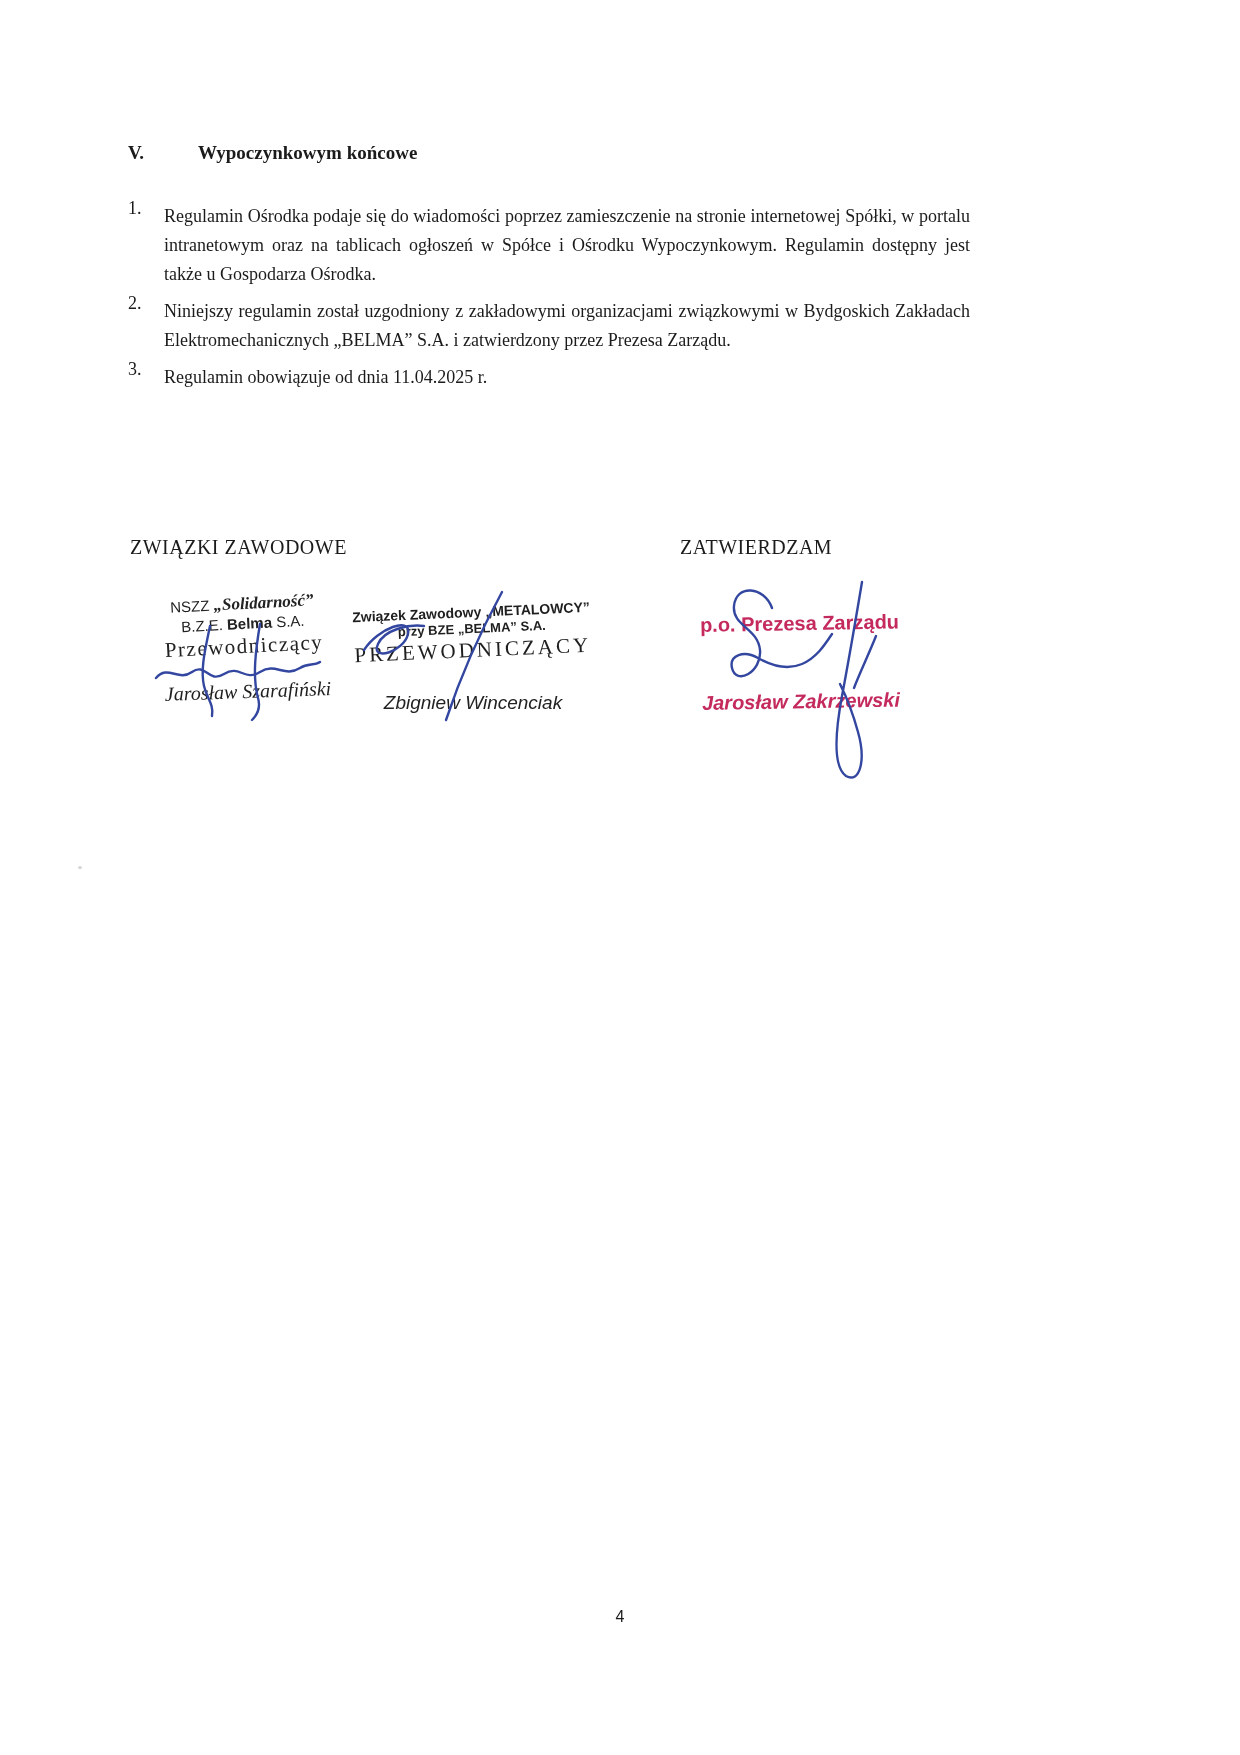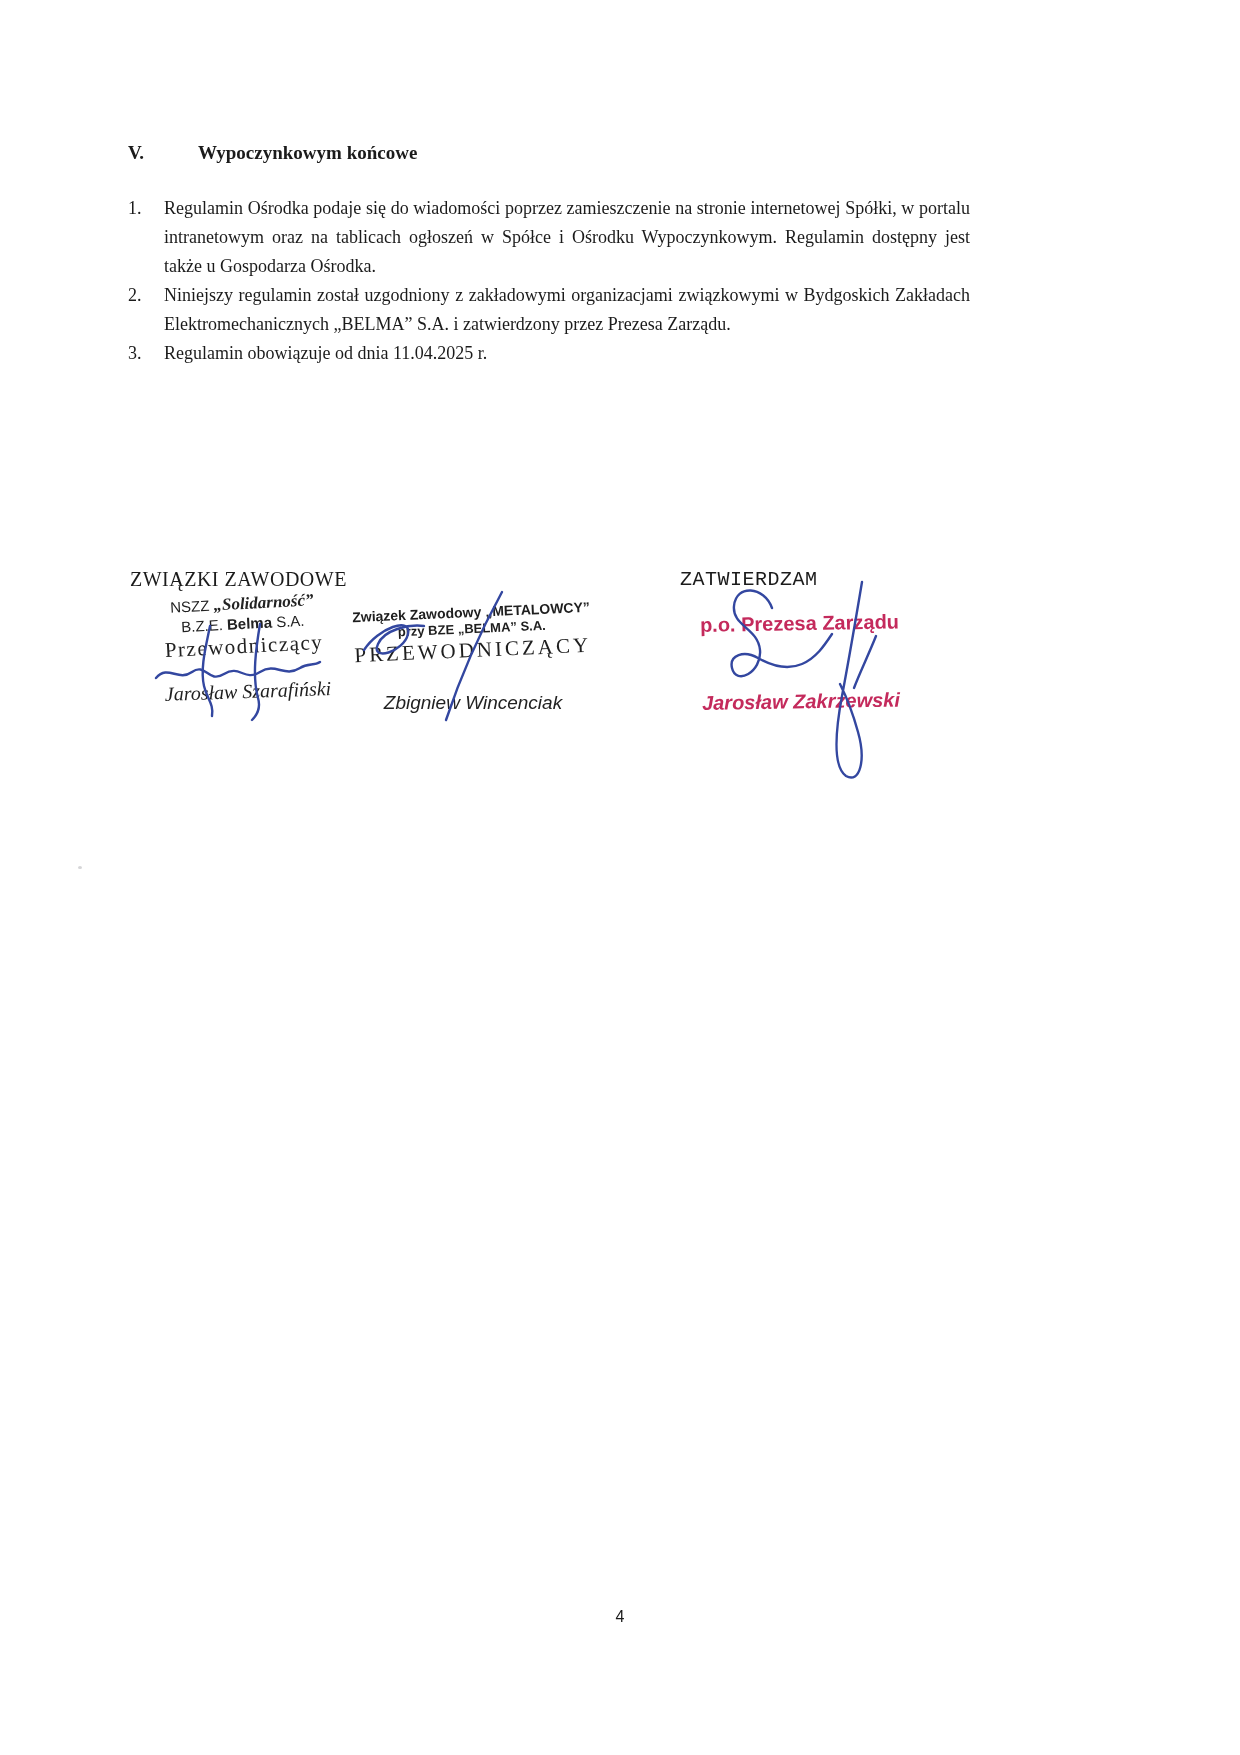--- a/index.html
+++ b/index.html
@@ -23,28 +23,28 @@
     display:flex;
   }
   .hnum{display:inline-block;width:70px;}
   
   .list{
     position:absolute;left:128px;top:194px;width:842px;
     font-size:18px;line-height:29px;
   }
   .item{display:flex;margin:0;}
   .item .num{flex:none;width:36px;}
-  .item .txt{width:806px;text-align:justify;}
+  .item .txt{width:806px;text-align:justify;margin-top:8px;}
   
   .col-header{
     position:absolute;top:536px;
-    font-size:20px;letter-spacing:.5px;white-space:nowrap;margin-top:32px;
+    font-size:20px;letter-spacing:.5px;white-space:nowrap;
   }
   .col-header.left{left:130px;}
-  .col-header.right{left:680px;font-family:Liberation Mono, monospace;}
+  .col-header.right{left:680px;}
   
   .stamp{position:absolute;z-index:2;}
   .stamp-solidarnosc{
     left:143px;top:594px;width:200px;
     transform:rotate(-3deg);
     text-align:center;
     font-family:"Liberation Sans", sans-serif;
     color:#222;
   }
   .stamp-solidarnosc .l1{font-size:15px;white-space:nowrap;}

